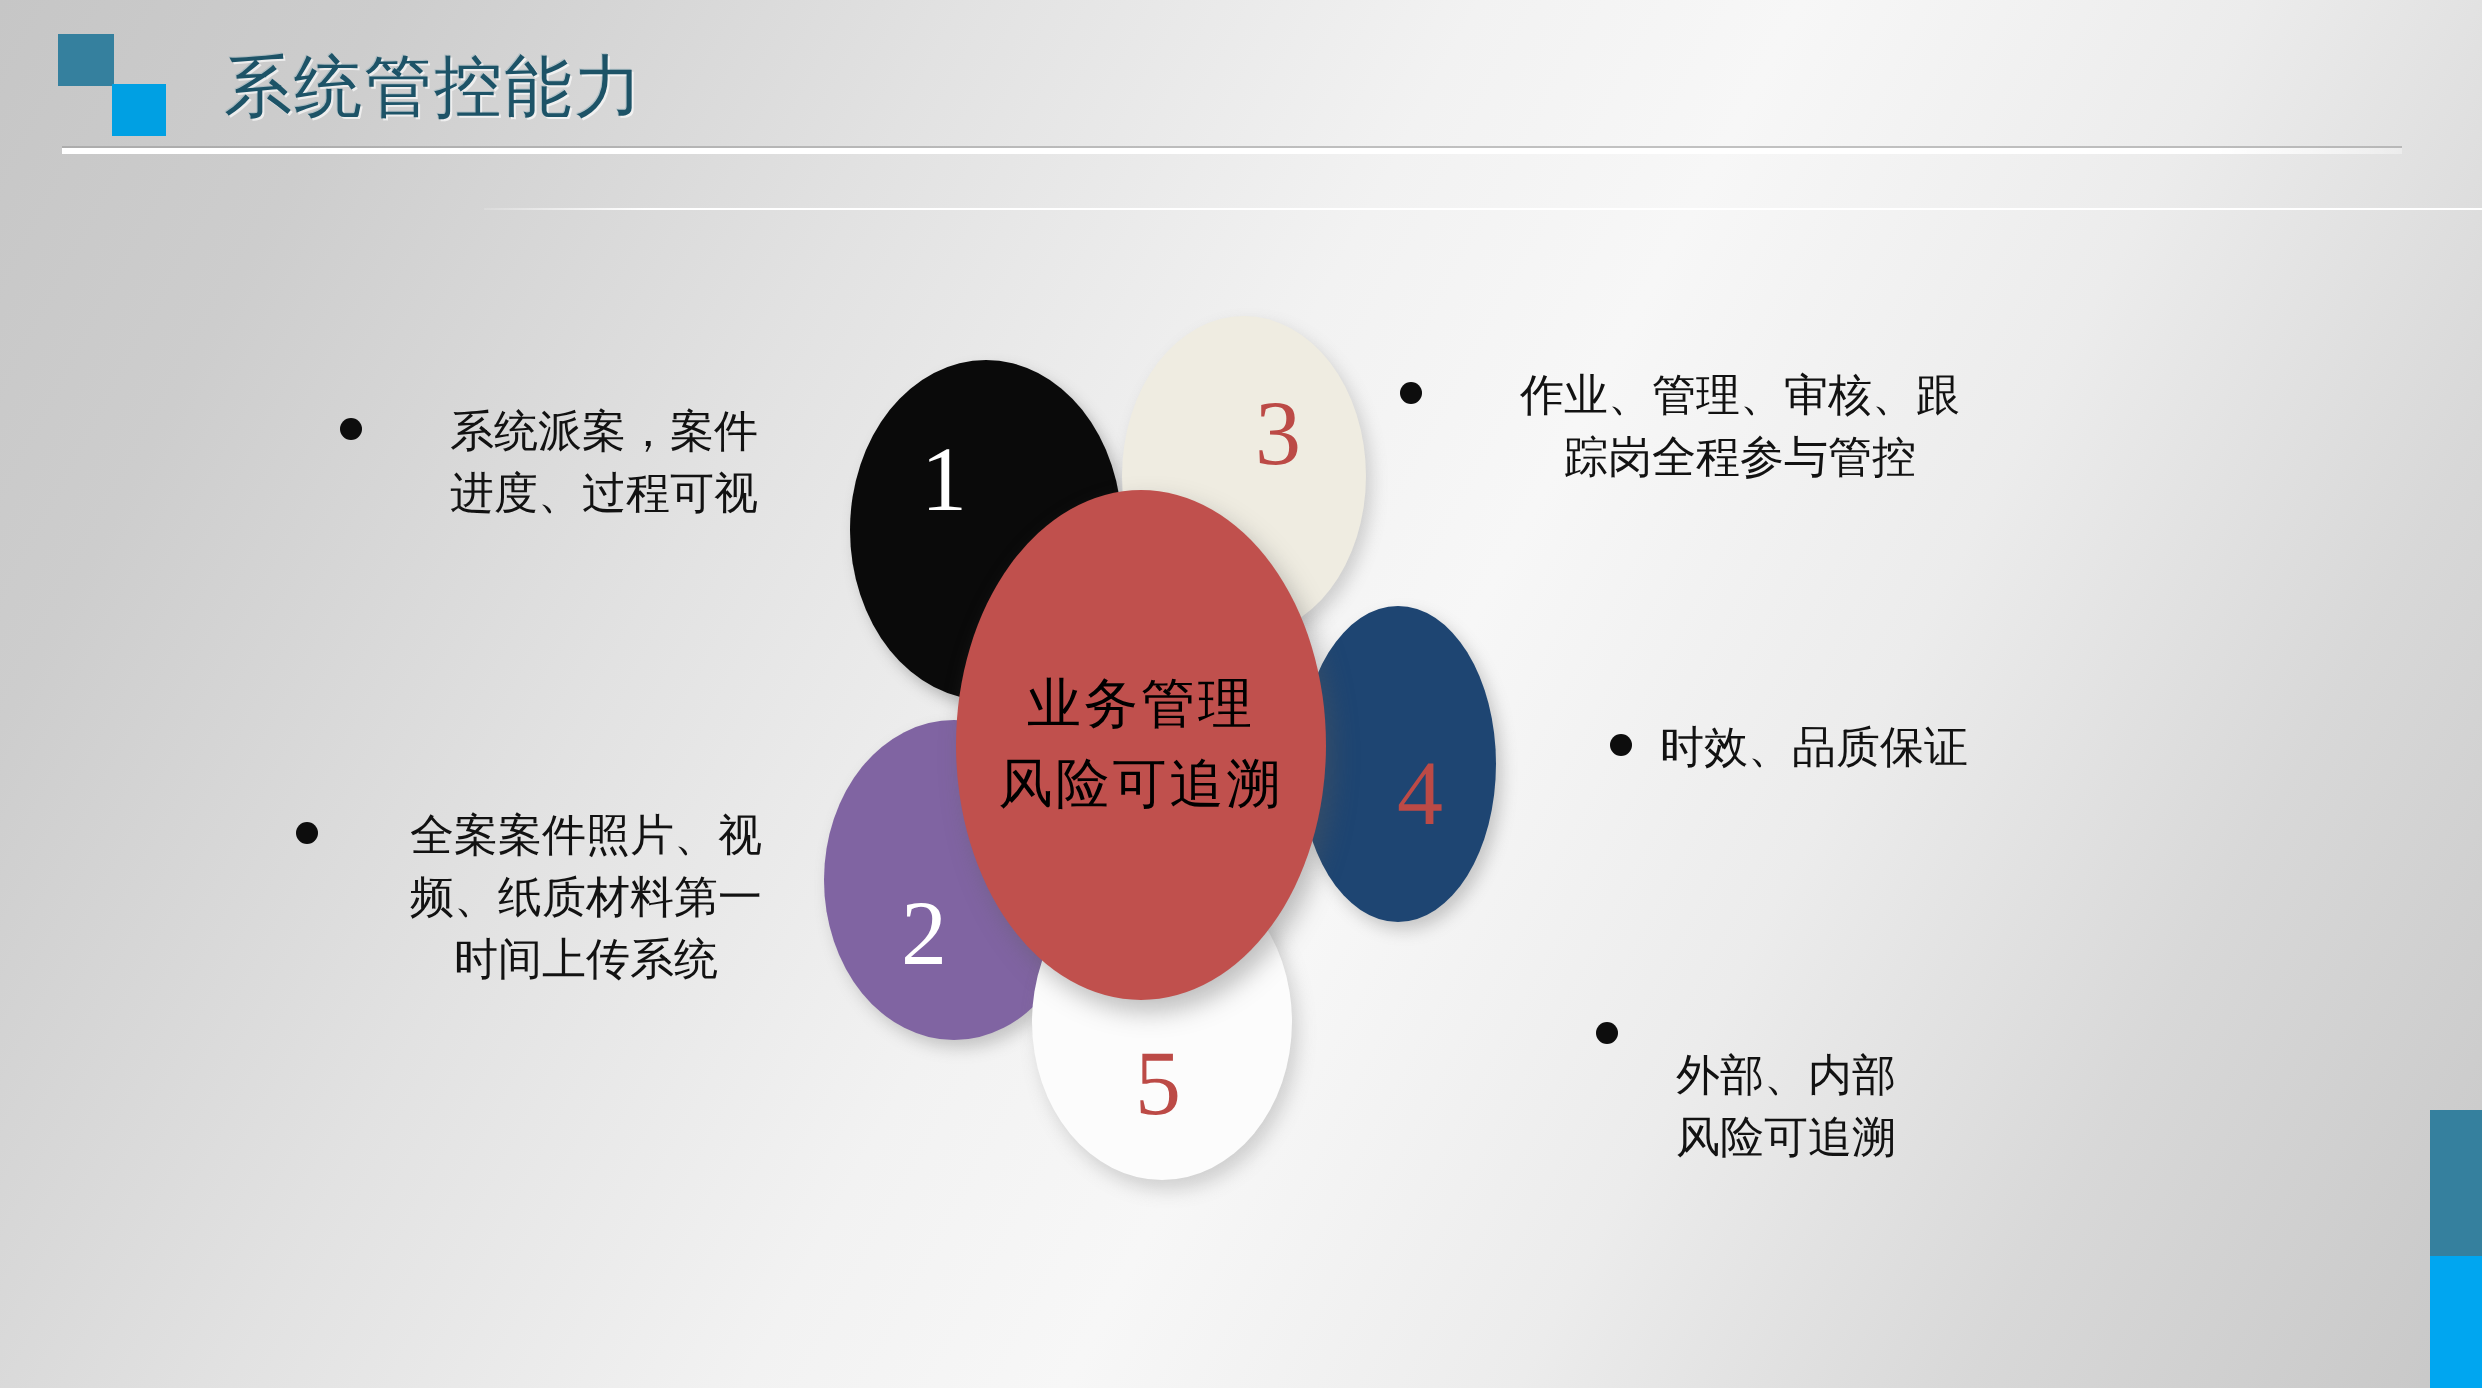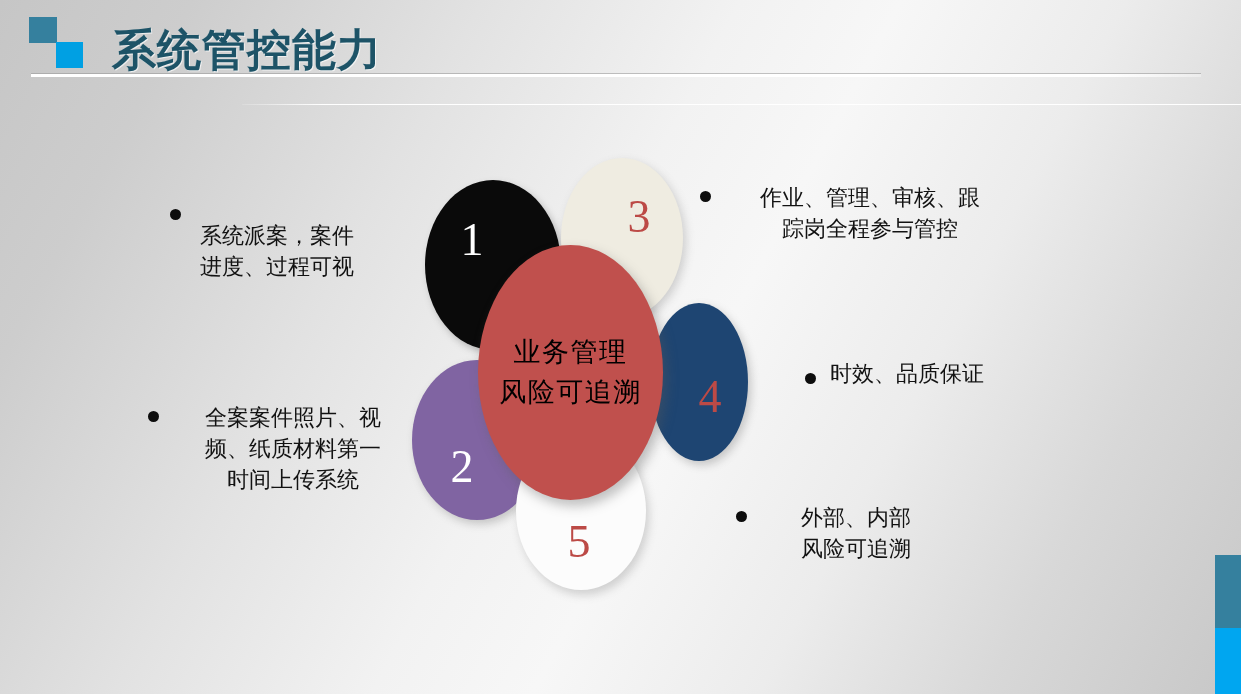--- a/index.html
+++ b/index.html
@@ -29,22 +29,22 @@
   #header { position: absolute; left: 0; top: 0; width: 1241px; height: 110px; }
 
   .hdr-square { position: absolute; }
   #sq-teal  { left: 29px;  top: 17px; width: 28px; height: 26px; background: #35809e; }
   #sq-blue  { left: 56px;  top: 42px; width: 27px; height: 26px; background: #00a0e3; }
 
   #slide-title {
     position: absolute;
     left: 112px;
     top: 21px;
-    font-size: 44px;
-    font-weight: bold;
+    font-size: 34px;
+    font-weight: normal;
     color: #1d5367;
     letter-spacing: 1px;
     white-space: nowrap;
     text-shadow: 1px 1px 0 rgba(255,255,255,0.65), -0.5px -0.5px 0 rgba(120,160,175,0.35);
   }
 
   #divider-1 {
     position: absolute;
     left: 31px;
     top: 74px;
@@ -159,32 +159,32 @@
   .bullet-dot {
     width: 11px; height: 11px;
     border-radius: 50%;
     background: #0d0d0d;
     flex: 0 0 auto;
     margin-top: 9px;
     margin-right: 14px;
   }
   .bullet-text { white-space: pre-line; }
 
-  #bullet-1 { left: 170px; top: 200px; width: 240px; text-align: center; flex-direction: column; }
+  #bullet-1 { left: 170px; top: 200px; width: 240px; text-align: center; }
   #bullet-1 .bullet-text { width: 214px; }
 
   #bullet-2 { left: 148px; top: 402px; width: 265px; text-align: center; }
   #bullet-2 .bullet-text { width: 240px; }
 
   #bullet-3 { left: 700px; top: 182px; width: 320px; text-align: center; }
   #bullet-3 .bullet-text { width: 290px; }
 
-  #bullet-4 { left: 805px; top: 358px; width: 240px; text-align: left; align-items: center; }
-
-  #bullet-5 { left: 736px; top: 502px; width: 220px; text-align: center; }
+  #bullet-4 { left: 805px; top: 358px; width: 240px; text-align: left; }
+
+  #bullet-5 { left: 798px; top: 502px; width: 220px; text-align: center; flex-direction: column; }
   #bullet-5 .bullet-text { width: 190px; }
 </style>
 </head>
 <body>
 
 <div id="slide">
 
   <div id="header">
     <div class="hdr-square" id="sq-teal"></div>
     <div class="hdr-square" id="sq-blue"></div>

